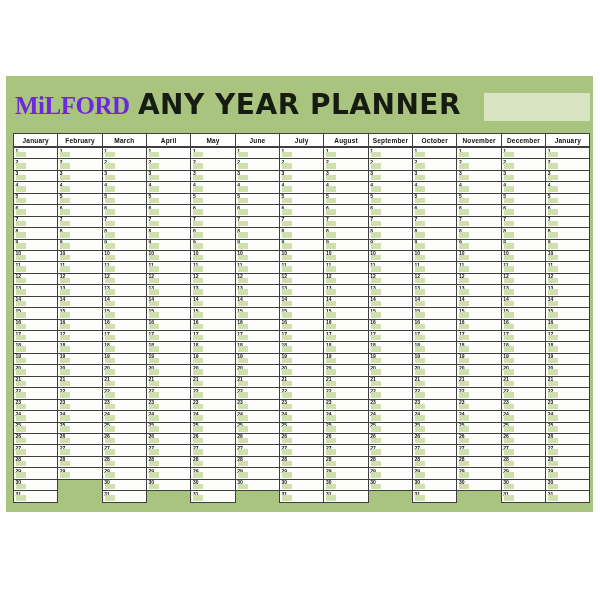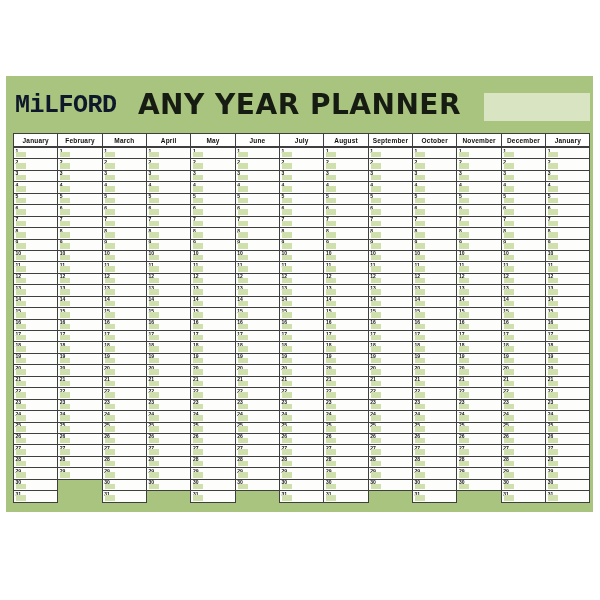--- a/index.html
+++ b/index.html
@@ -6,22 +6,22 @@
   .page{
     position:relative;width:600px;height:600px;background:#ffffff;
     overflow:hidden;font-family:"Liberation Sans",sans-serif;
   }
   .planner{
     position:absolute;left:6px;top:76px;width:587px;height:436px;
     background:var(--bg-green,#a8c47e);
   }
   .logo{
     position:absolute;left:9px;top:17px;
-    font-family:Liberation Mono, monospace;font-weight:900;
-    font-size:25px;letter-spacing:-0.5px;line-height:1;color:#0f172a;
+    font-family:Liberation Serif, serif;font-weight:900;
+    font-size:25px;letter-spacing:-0.5px;line-height:1;color:#6d28d9;
   }
   .title{
     position:absolute;left:0;right:0;top:15px;text-align:center;
     font-family:"DejaVu Sans",sans-serif;font-weight:bold;
     font-size:28px;letter-spacing:0.5px;line-height:1;color:#161c12;
   }
   .name-box{
     position:absolute;left:478px;top:17px;width:106px;height:28px;
     background:var(--box-green,#d9e5c2);
   }

